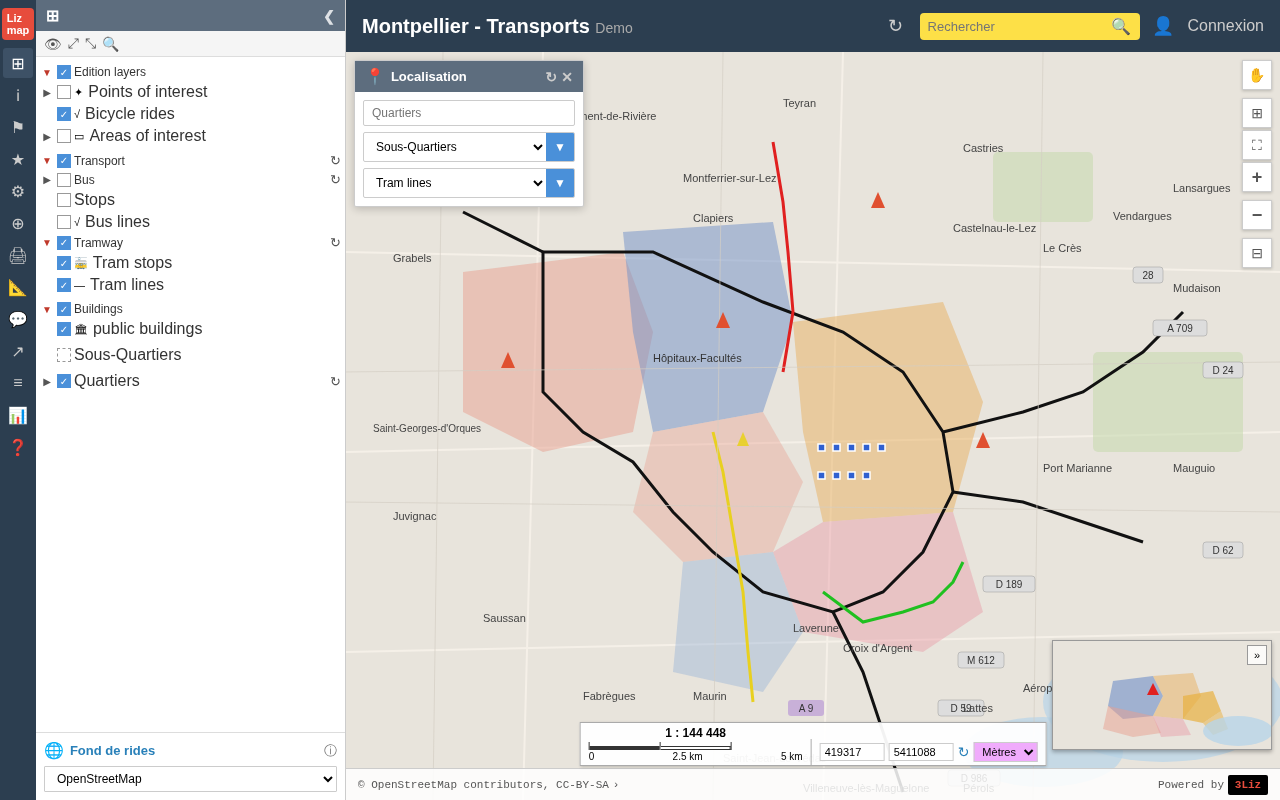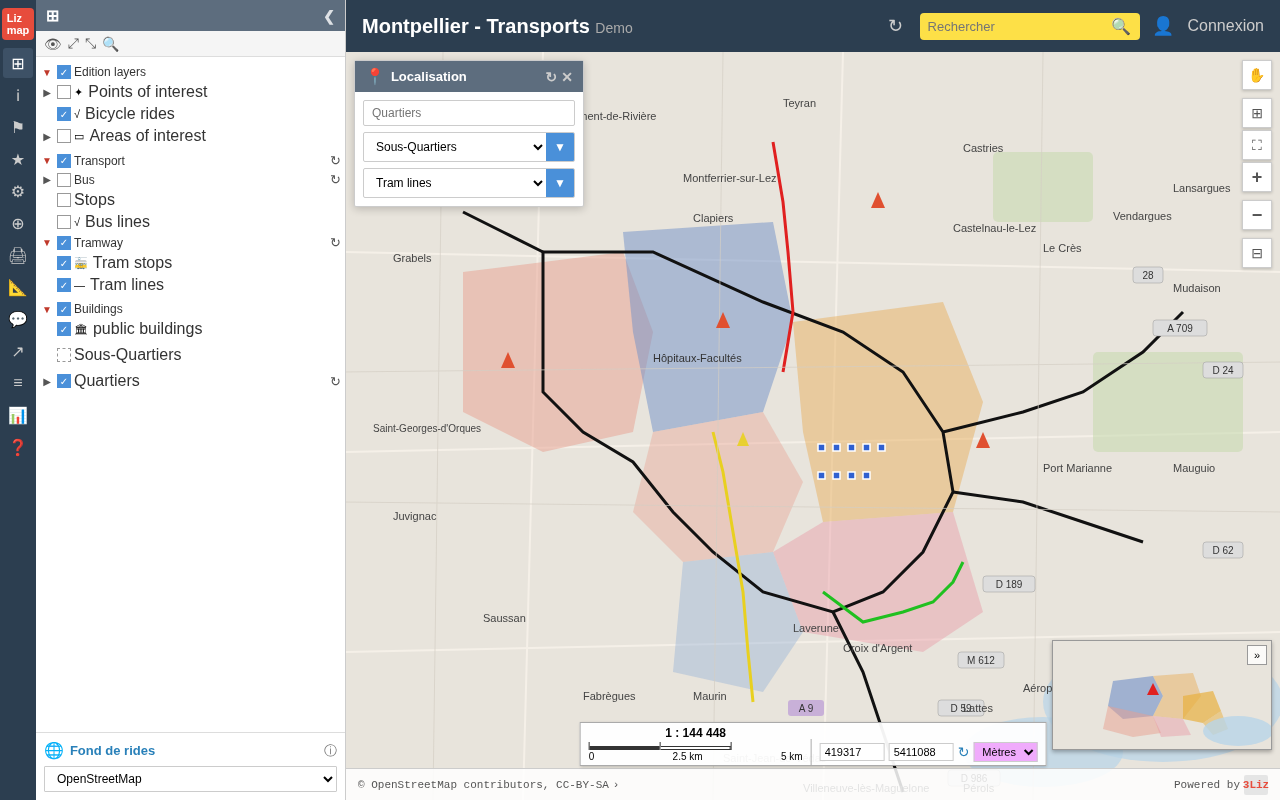--- a/index.html
+++ b/index.html
@@ -342,22 +342,22 @@
       justify-content: space-between;
       padding: 0 12px;
       z-index: 14;
       font-size: 11px;
       color: #555;
       font-family: Liberation Mono, monospace;
     }
     .attribution { display: flex; align-items: center; gap: 4px; }
     .powered-by { display: flex; align-items: center; gap: 4px; font-size: 11px; }
     .powered-logo {
-      width: 24px; height: 20px;
-      background: #e5e5e5;
+      width: 40px; height: 20px;
+      background: #000000;
       color: #e74c3c;
       font-size: 11px;
       font-weight: bold;
       display: flex;
       align-items: center;
       justify-content: center;
       border-radius: 2px;
     }
 
     

